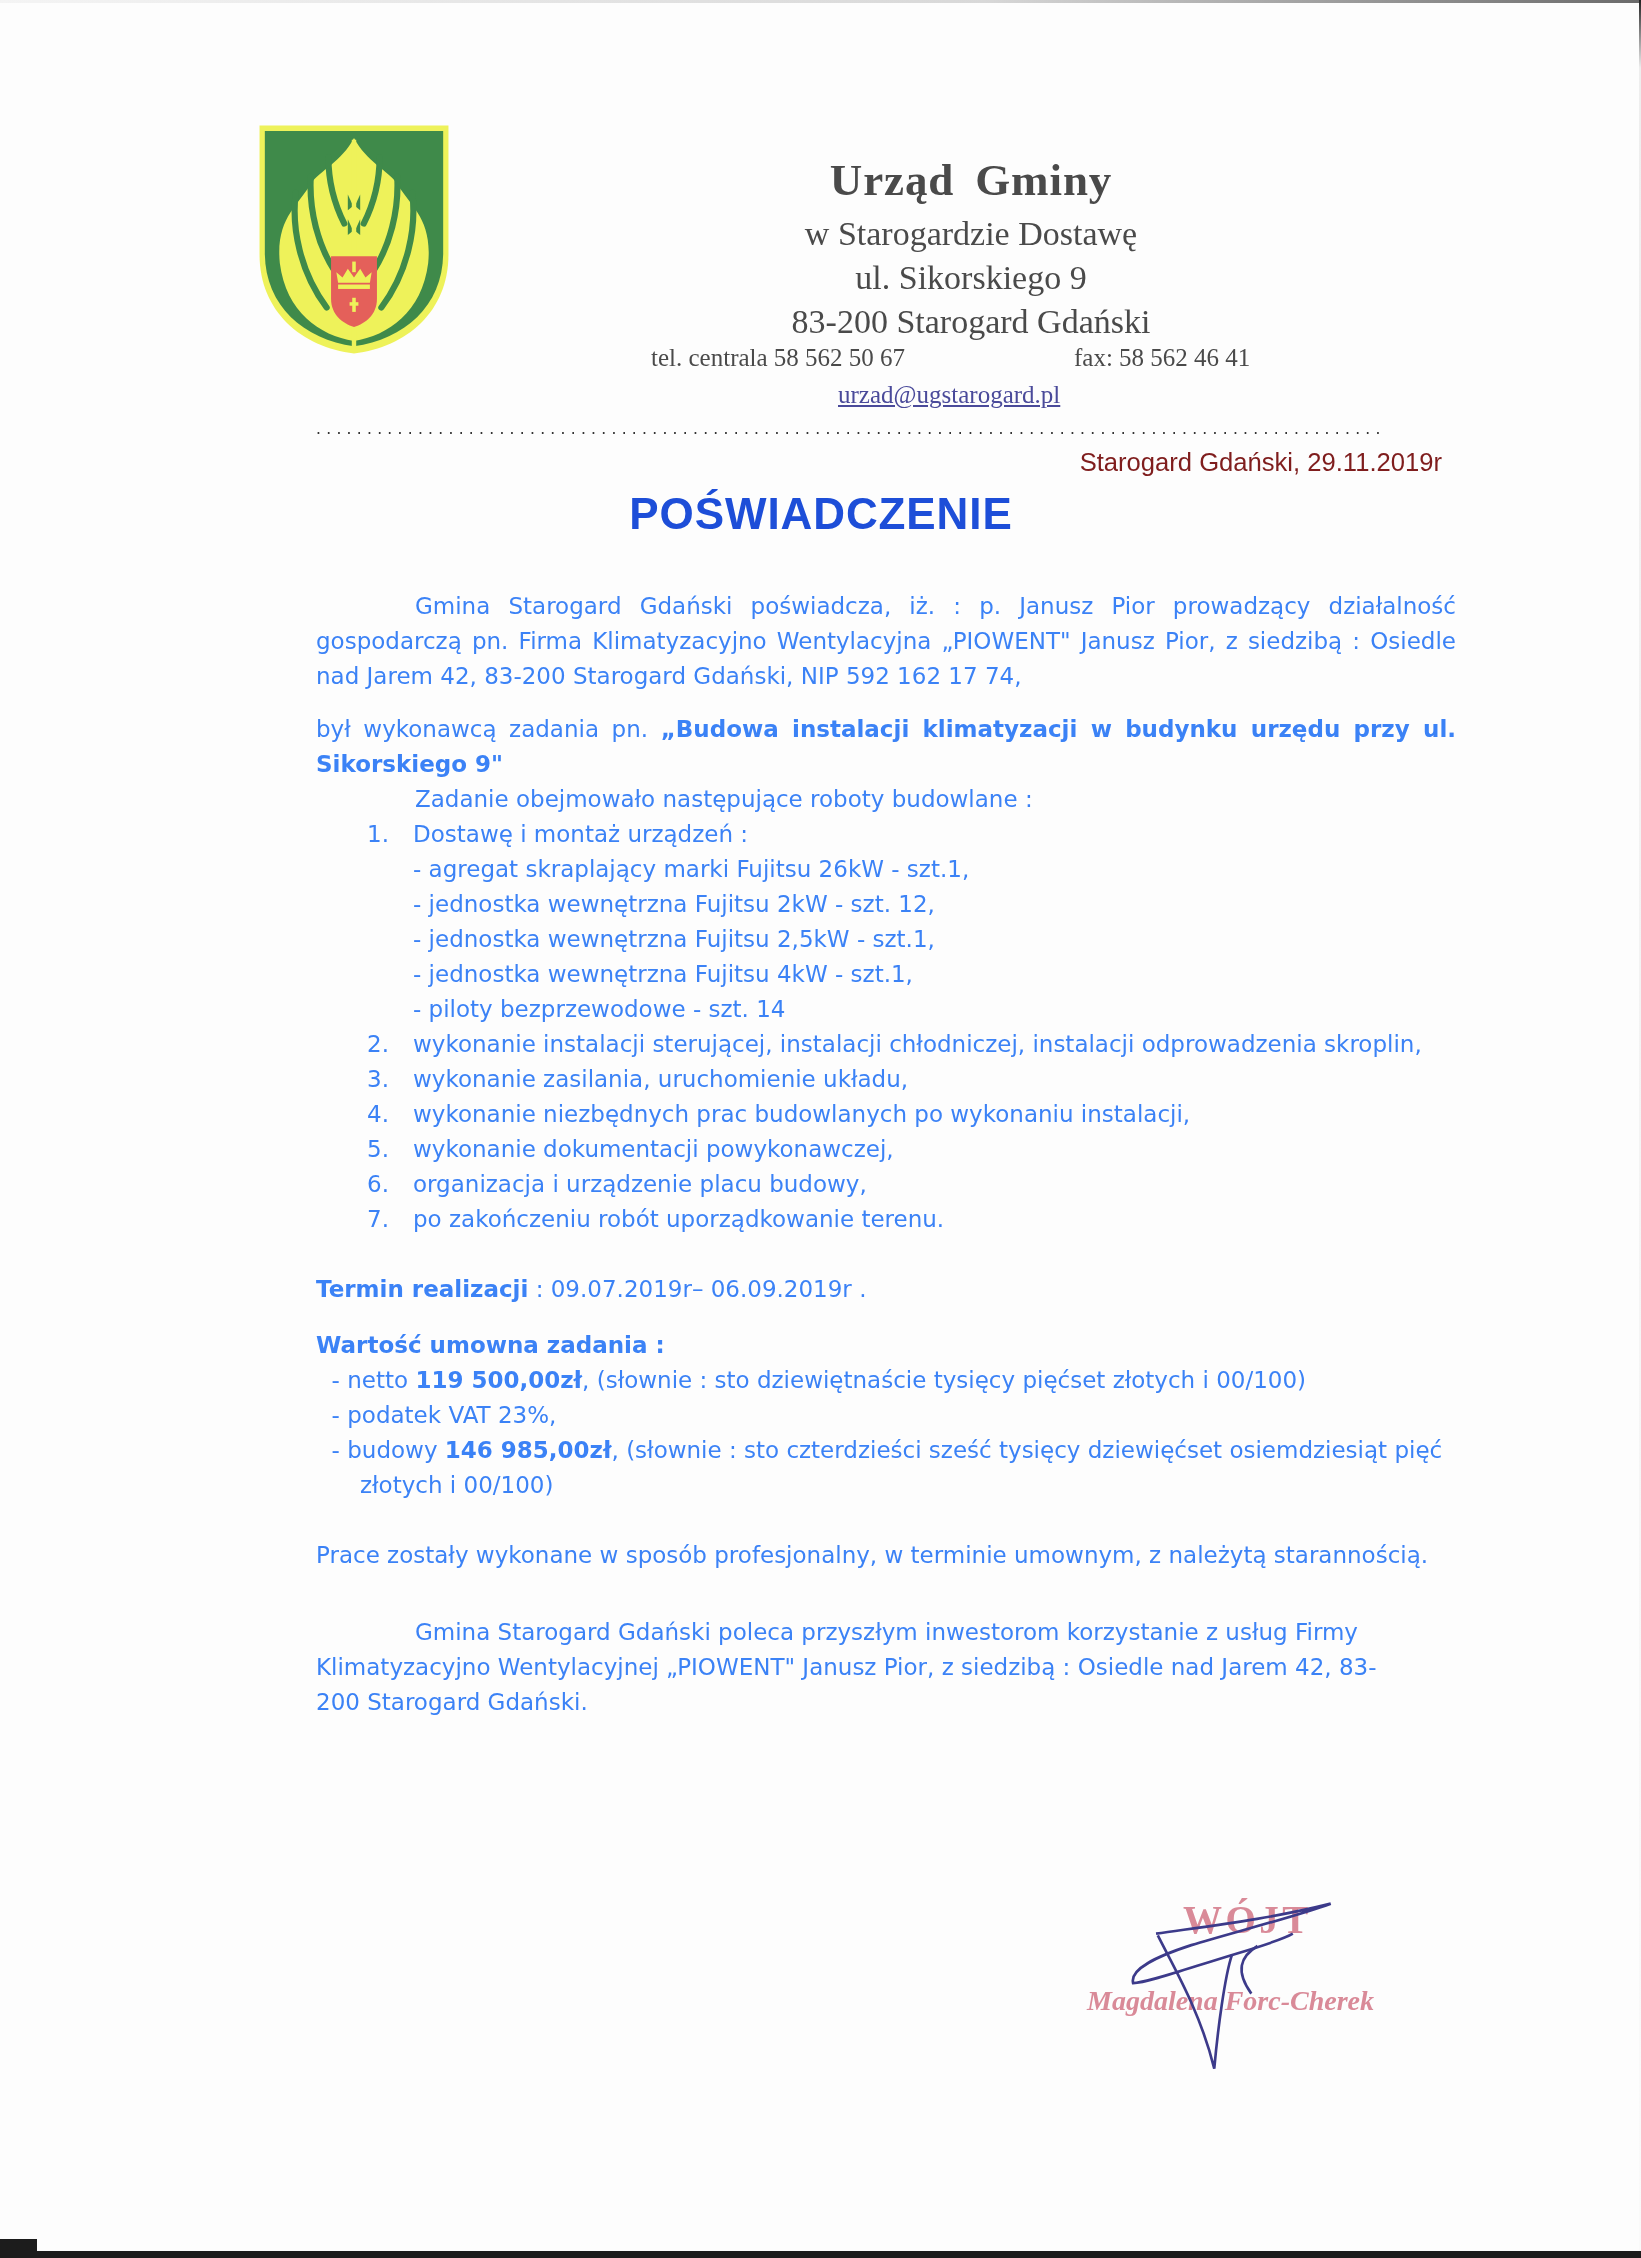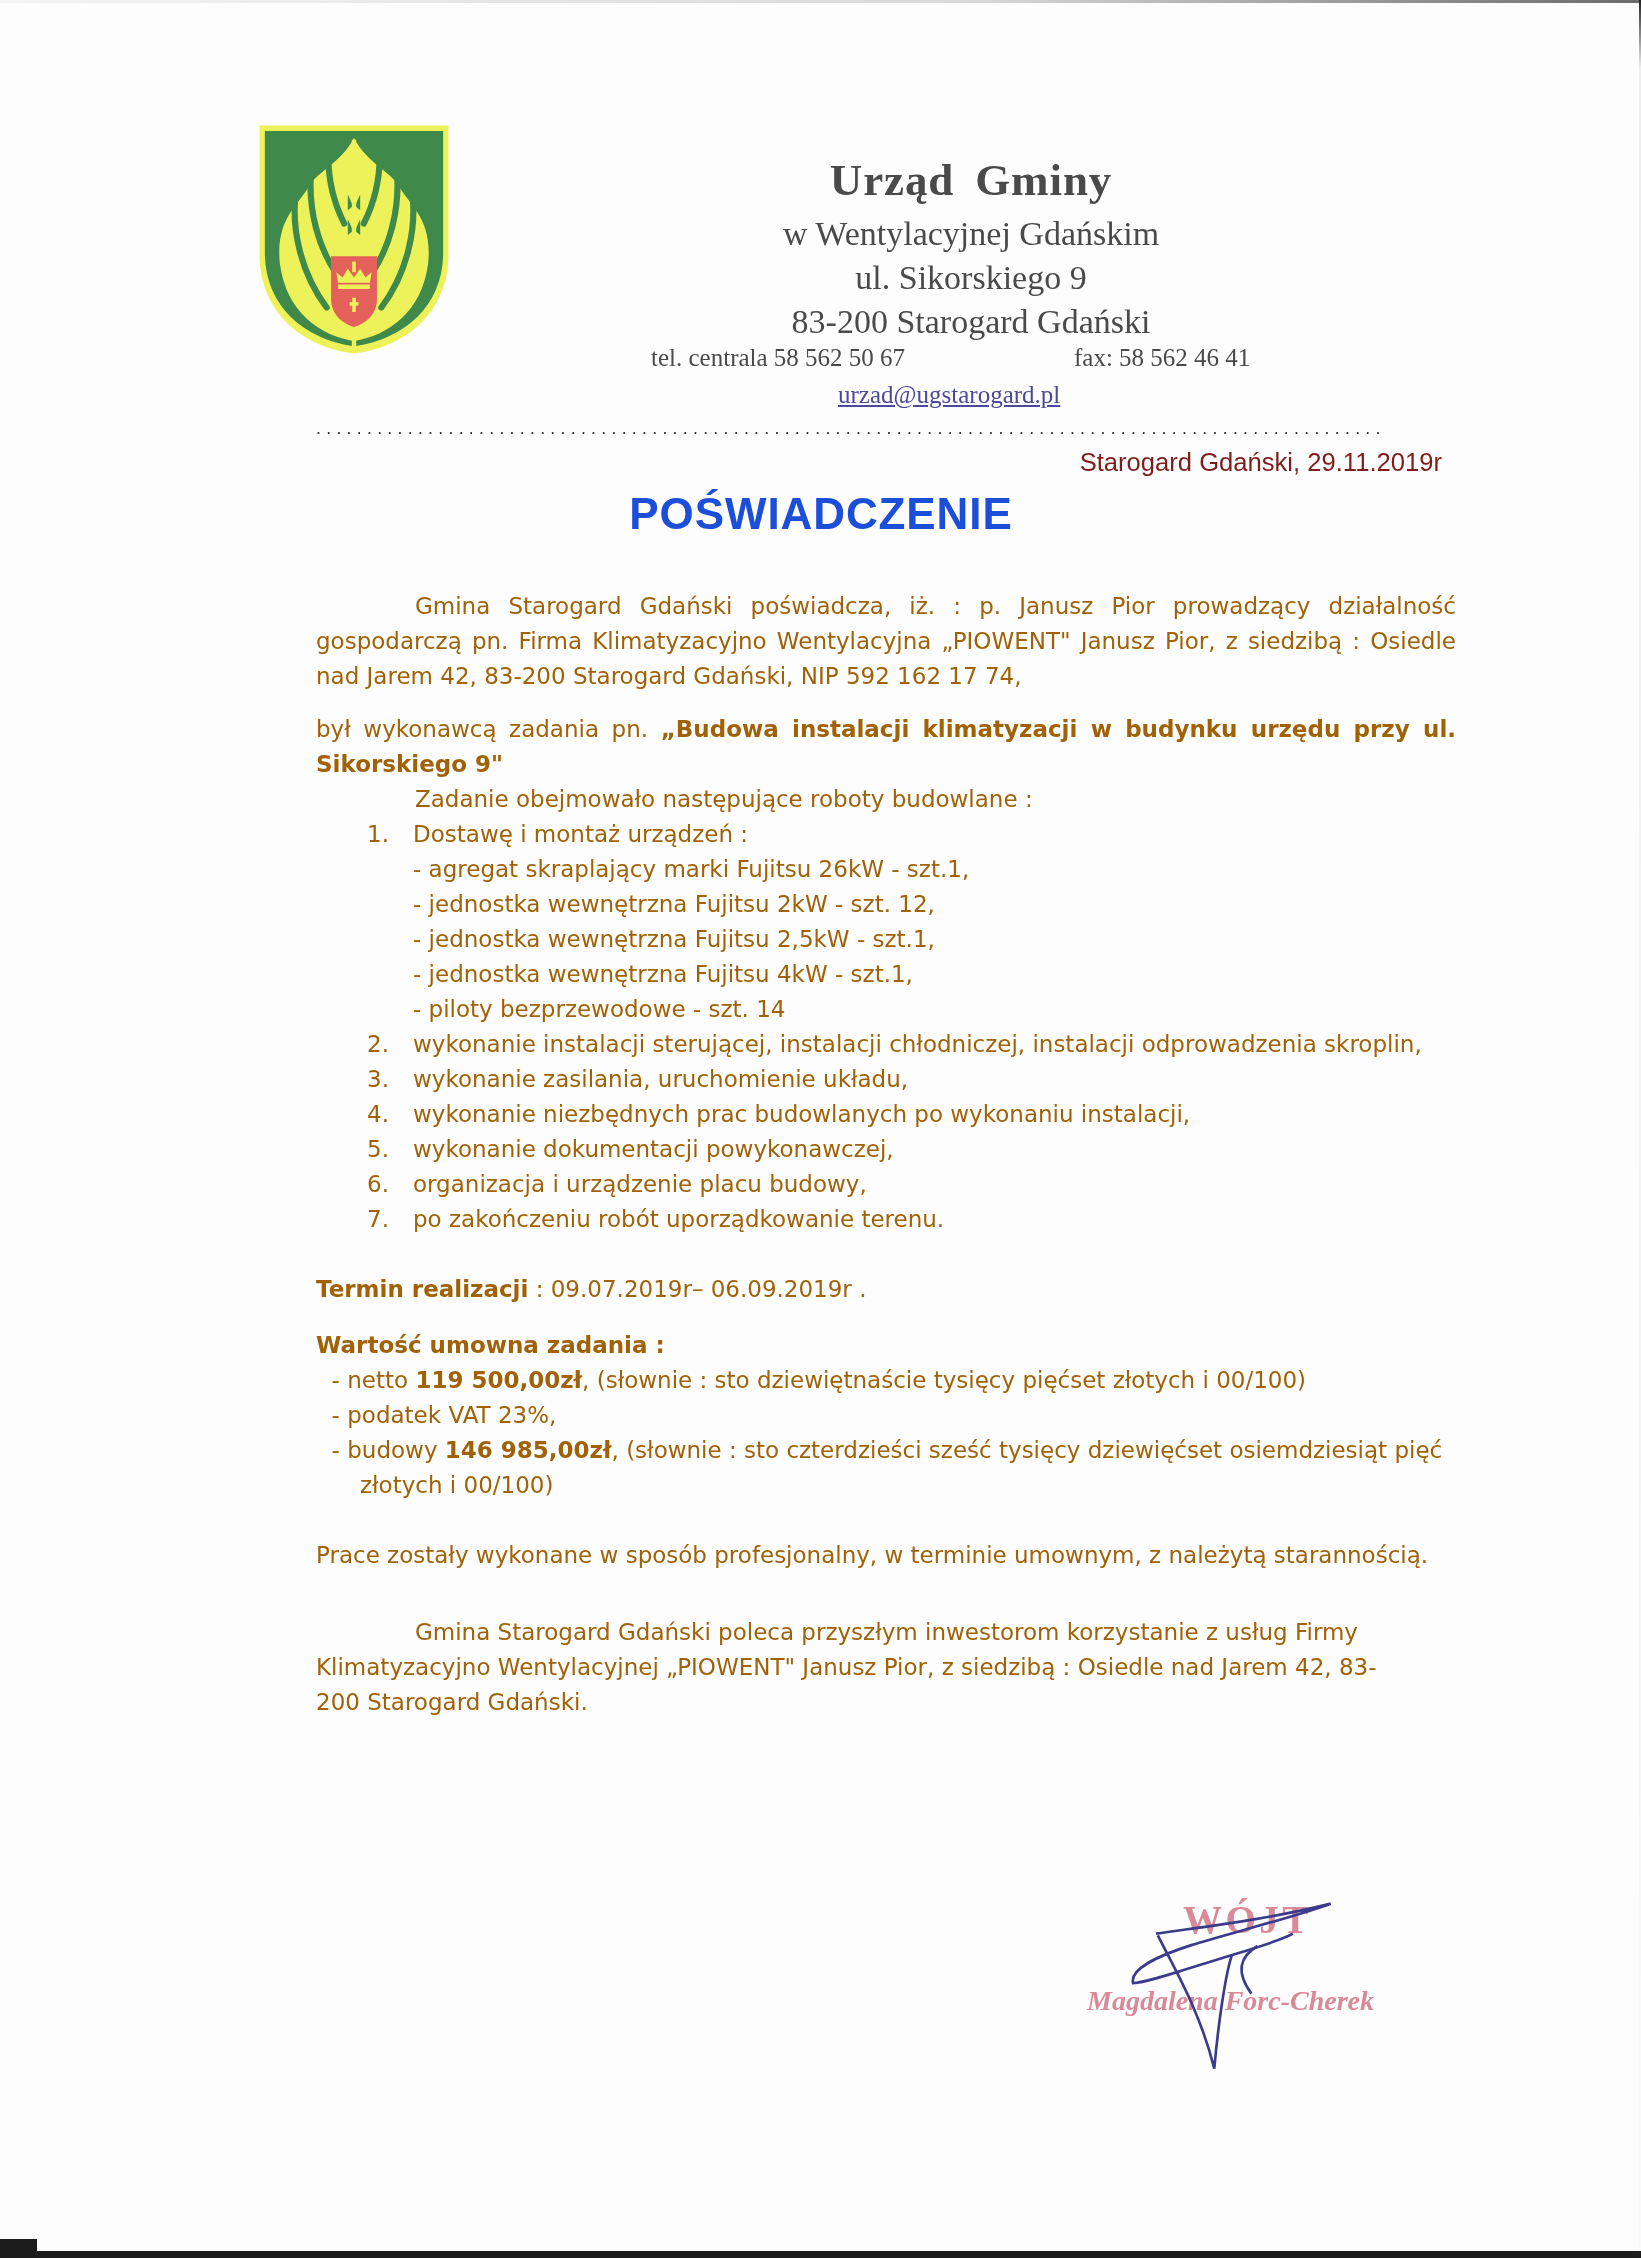--- a/index.html
+++ b/index.html
@@ -18,21 +18,21 @@
   .lh-contact .fax { position:absolute; left:423px; top:0; white-space:nowrap; }
   .lh-contact span { white-space:nowrap; }
   .lh-email { position:absolute; left:838px; top:381px; font-family:"Liberation Serif", serif; font-size:25px; color:#4a4a9a; text-decoration:underline; }
 
   .dots { position:absolute; left:316px; top:422px; width:1067px; height:12.4px; overflow:hidden; white-space:nowrap; font-family:"Liberation Sans", sans-serif; font-size:17.6px; letter-spacing:5.3px; color:#333; line-height:12.4px; }
 
   .date { position:absolute; right:200px; top:448px; font-family:"Liberation Sans", sans-serif; font-size:25.6px; color:#7f1d1d; }
 
   .doc-title { position:absolute; left:0; top:489px; width:1642px; text-align:center; font-family:"Liberation Sans", sans-serif; font-weight:bold; font-size:44px; color:#1d4ed8; letter-spacing:0.9px; }
 
-  .body { position:absolute; left:316px; top:589px; width:1140px; font-family:"DejaVu Sans", sans-serif; font-size:23px; color:#a16207; line-height:35px; }
+  .body { position:absolute; left:316px; top:589px; width:1140px; font-family:"DejaVu Sans", sans-serif; font-size:23px; color:#3b82f6; line-height:35px; }
   .body p { margin:0; }
   .just { text-align:justify; text-align-last:left; }
   .indent { text-indent:99px; }
   .para-gap { margin-top:17.6px !important; }
   .b { font-weight:bold; }
   ol.tasks { margin:0; padding:0; list-style:none; }
   ol.tasks li { position:relative; padding-left:97px; }
   ol.tasks li .num { position:absolute; left:51px; top:0; }
   .sub { padding-left:97px; }
   .values .item { padding-left:28px; text-indent:-12.4px; }
@@ -73,21 +73,21 @@
   <path d="M85 152 H137 V200 C137 218 124 228 111 232 C98 228 85 218 85 200 Z" fill="#e4605a"></path>
   <path d="M93 182 L91 170 L98 176 L104 166 L111 176 L118 166 L124 176 L131 170 L129 182 Z" fill="#eef25a"></path>
   <rect x="93" y="184" width="36" height="5" fill="#eef25a"></rect>
   <rect x="109" y="158" width="4" height="12" fill="#eef25a"></rect>
   <rect x="106" y="204" width="10" height="4" fill="#eef25a"></rect>
     <rect x="109" y="199" width="4" height="16" fill="#eef25a"></rect>
 </svg>
 
 <div class="letterhead">
   <div class="lh-title">Urząd  Gminy</div>
-  <div class="lh-line">w Wentylacyjnej Gdańskim</div>
+  <div class="lh-line">w Starogardzie Dostawę</div>
   <div class="lh-line">ul. Sikorskiego 9</div>
   <div class="lh-line">83-200 Starogard Gdański</div>
 </div>
 <div class="lh-contact">
   <span>tel. centrala  58 562 50 67</span>
   <span class="fax">fax:  58 562 46 41</span>
 </div>
 <a class="lh-email">urzad@ugstarogard.pl</a>
 
 <div class="dots">...........................................................................................................................................</div>

